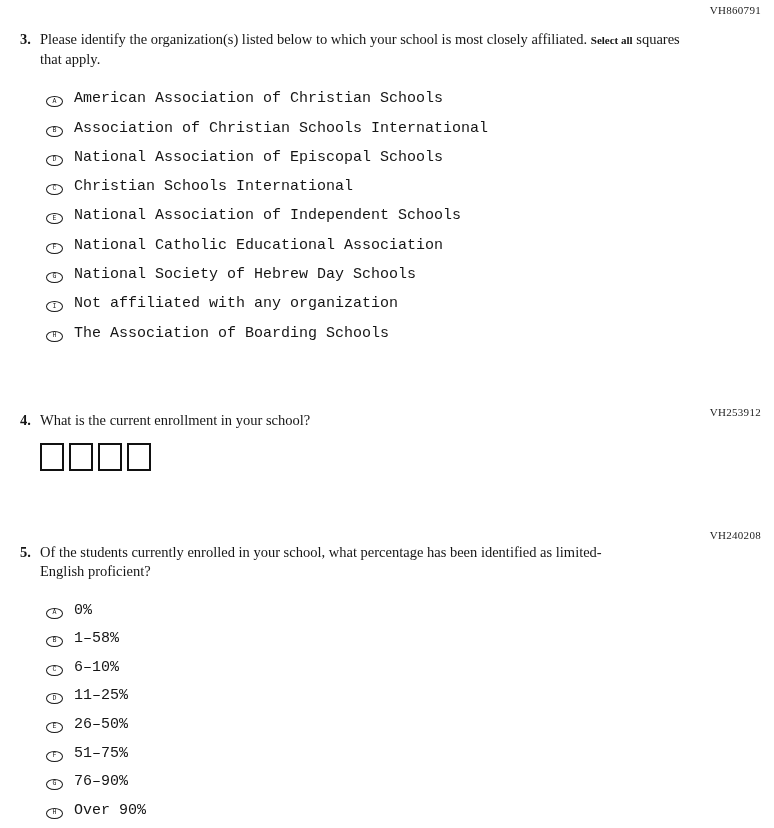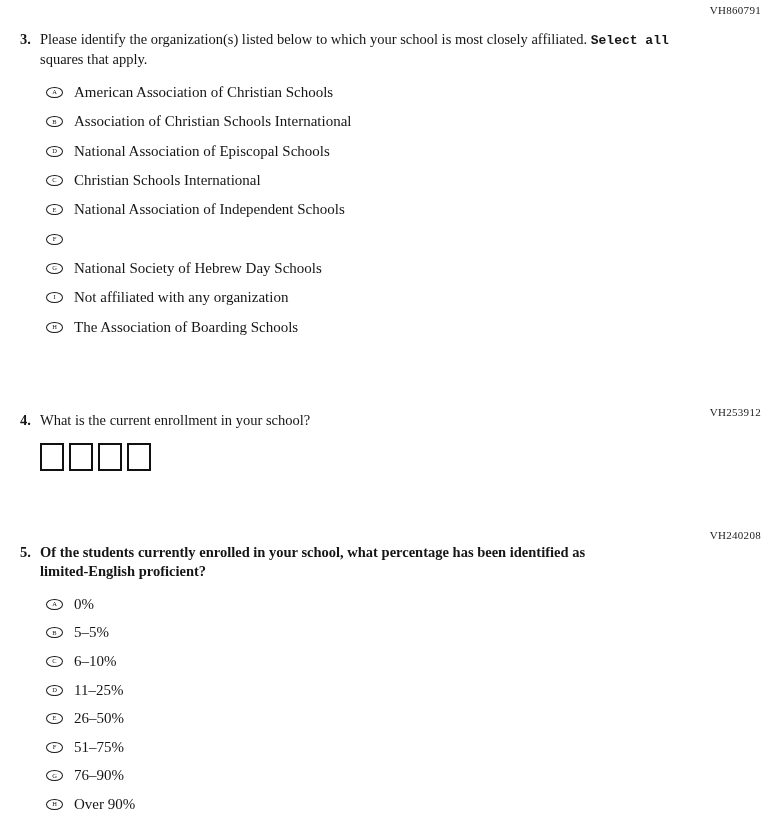--- a/index.html
+++ b/index.html
@@ -9,23 +9,23 @@
     font-family:"Liberation Serif", serif; color:#151515;
     overflow:hidden;
   }
   .code {
     position:absolute; right:13px;
     font-size:11px; letter-spacing:0.3px; color:#222;
   }
   .question { position:absolute; left:20px; display:flex; }
   .qnum { font-weight:bold; width:20px; flex:none; font-size:14.5px; line-height:19px; }
   .qtext { font-size:14.5px; line-height:19px; }
-  .emph { font-weight:bold; font-size:13px;font-family:Liberation Mono, monospace; }
+  .emph { font-weight:bold; font-size:11px; }
   .options { position:absolute; left:46px; }
-  .option { display:flex; align-items:center; }
+  .option { display:flex; align-items:flex-end;font-family:Liberation Mono, monospace; }
   .q3row { height:29.3px; }
   .q5row { height:28.6px; }
   .oval {
     width:17px; height:11px; flex:none;
     border:1px solid #1a1a1a; border-radius:50%;
     display:flex; align-items:center; justify-content:center;
     background:#fff; cursor:pointer;
   }
   .oval-letter { font-size:6.5px; line-height:1; color:#1a1a1a; }
   .option-label { margin-left:11px; font-size:15px; white-space:nowrap; }
@@ -72,20 +72,21 @@
   <div class="option q3row">
     <span class="oval">
         <span class="oval-letter">E</span>
       </span>
     <span class="option-label">National Association of Independent Schools</span>
   </div>
   <div class="option q3row">
     <span class="oval">
         <span class="oval-letter">F</span>
       </span>
+    <span class="option-label">National Catholic Educational Association</span>
   </div>
   <div class="option q3row">
     <span class="oval">
         <span class="oval-letter">G</span>
       </span>
     <span class="option-label">National Society of Hebrew Day Schools</span>
   </div>
   <div class="option q3row">
     <span class="oval">
         <span class="oval-letter">I</span>
@@ -107,35 +108,35 @@
 
 <div class="boxes" style="top:443px;">
   <div class="wbox"></div>
   <div class="wbox"></div>
   <div class="wbox"></div>
   <div class="wbox"></div>
 </div>
 
 <div class="question" style="top:543px;">
   <span class="qnum">5.</span>
-  <span class="qtext" style="width:590px;font-weight:bold;">Of the students currently enrolled in your school, what percentage has been identified as limited-English proficient?</span>
+  <span class="qtext" style="width:590px;">Of the students currently enrolled in your school, what percentage has been identified as limited-English proficient?</span>
 </div>
 
 <div class="options" style="top:590px;">
   <div class="option q5row">
     <span class="oval">
         <span class="oval-letter">A</span>
       </span>
     <span class="option-label">0%</span>
   </div>
   <div class="option q5row">
     <span class="oval">
         <span class="oval-letter">B</span>
       </span>
-    <span class="option-label">5–5%</span>
+    <span class="option-label">1–58%</span>
   </div>
   <div class="option q5row">
     <span class="oval">
         <span class="oval-letter">C</span>
       </span>
     <span class="option-label">6–10%</span>
   </div>
   <div class="option q5row">
     <span class="oval">
         <span class="oval-letter">D</span>

